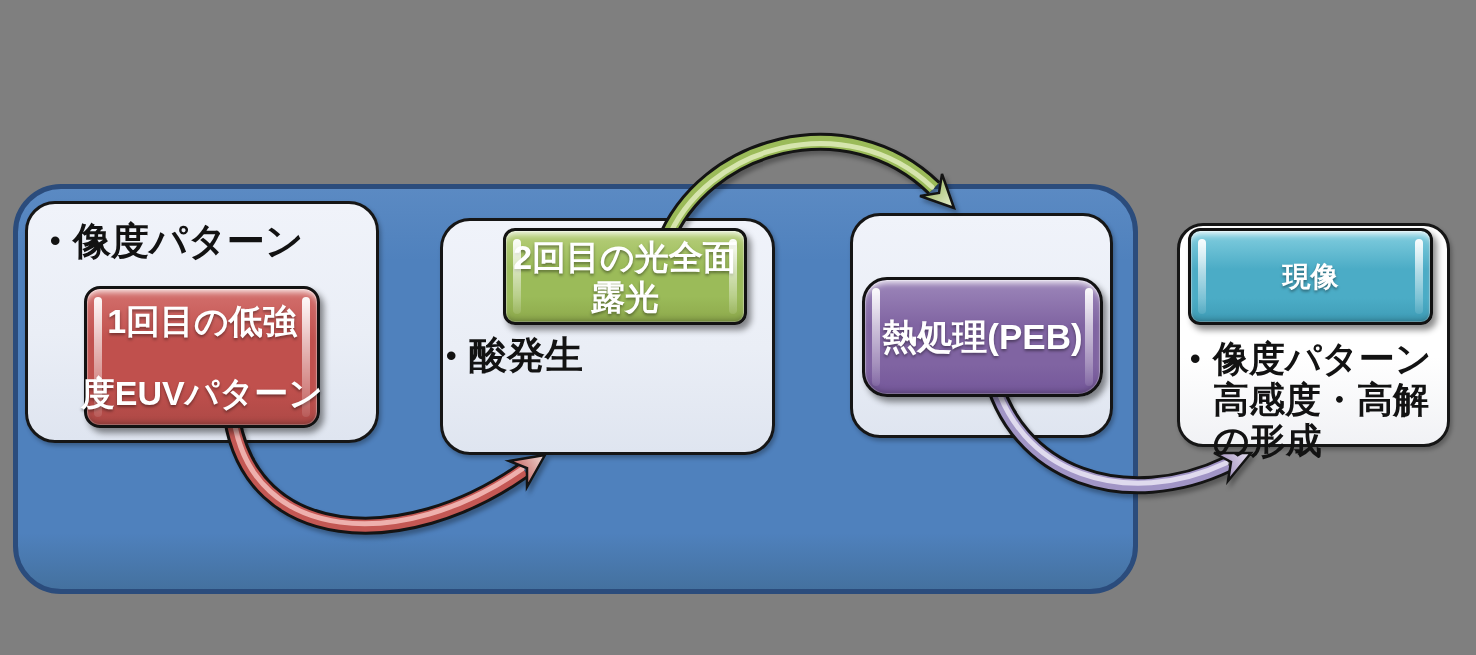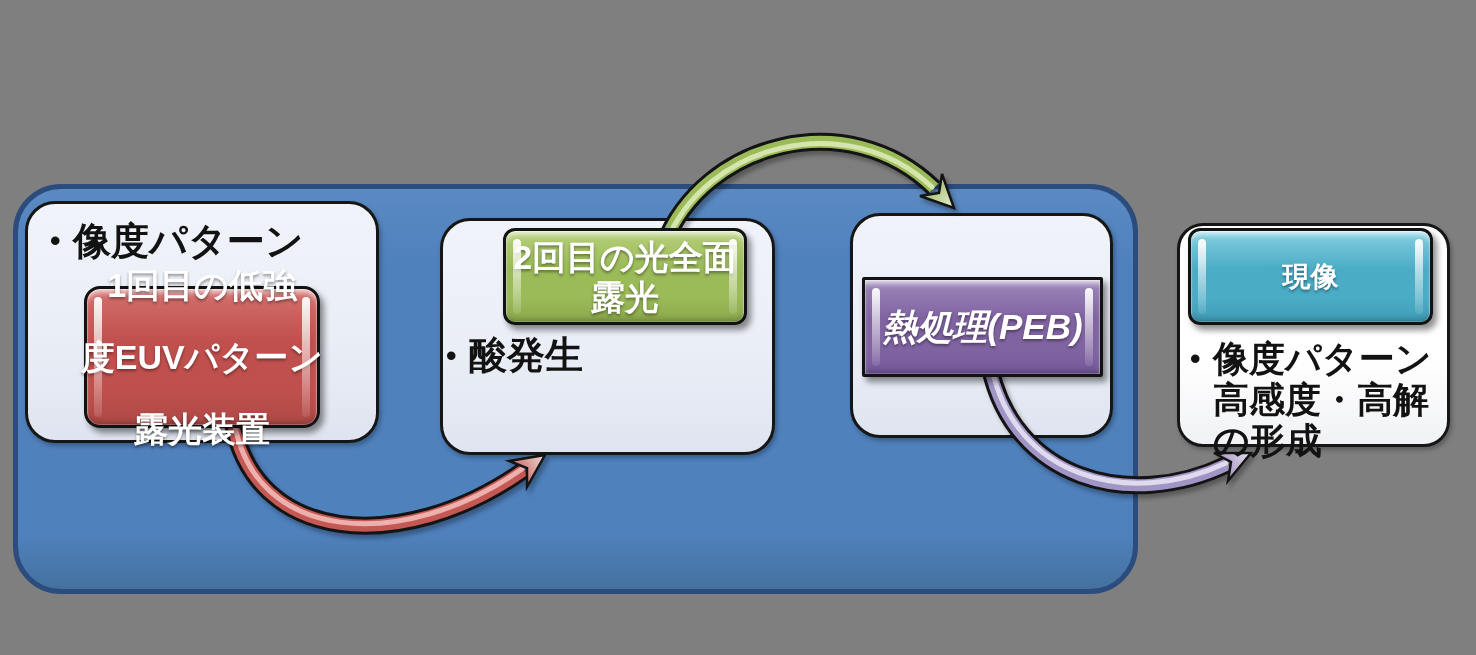--- a/index.html
+++ b/index.html
@@ -65,23 +65,23 @@
     left:84px; top:286px; width:236px; height:142px; border-radius:16px;
     background:linear-gradient(180deg,#d4716e 0%, var(--red) 38%, var(--red) 72%, #ad4946 100%);
     font-size:34px; line-height:39px;gap:33px;
   }
   .chip.green{
     left:503px; top:228px; width:244px; height:97px; border-radius:12px;
     background:linear-gradient(180deg,#b7cf7b 0%, var(--green) 40%, var(--green) 72%, #8da94c 100%);
     font-size:34px; line-height:40px;
   }
   .chip.purple{
-    left:862px; top:277px; width:241px; height:100px; border-radius:2px;
+    left:862px; top:277px; width:241px; height:120px; border-radius:25px;
     background:linear-gradient(180deg,#9d87ba 0%, var(--purple) 40%, var(--purple) 74%, #74579a 100%);
-    font-size:35px; line-height:42px;font-style:italic;
+    font-size:35px; line-height:42px;
   }
   .chip.cyan{
     left:1188px; top:228px; width:245px; height:97px; border-radius:12px;
     background:linear-gradient(180deg,#84cfe0 0%, var(--cyan) 42%, var(--cyan) 74%, #3e9cb6 100%);
     font-size:28px; line-height:40px;
   }
   
   .note{
     position:absolute; z-index:25;
     display:flex; align-items:flex-start;
@@ -148,21 +148,20 @@
       <path class="a-out" d="M 990 368 C 1014 478, 1128 512, 1228 464"></path>
       <path class="a-mid" style="stroke:var(--arrow_purple)" d="M 990 368 C 1014 478, 1128 512, 1228 464"></path>
       <path class="a-core" style="stroke:#e3ddf0" d="M 992 369 C 1015 476, 1128 509, 1226 463"></path>
       <polygon class="a-head" style="fill:url(#gHeadPurple)" points="1251,453 1228,481 1231,462 1214,453"></polygon>
     </g>
   </svg>
 
   <div class="chip red">
     <div>1回目の低強</div>
     <div>度EUVパターン</div>
-    <div>露光装置</div>
   </div>
 
   <div class="chip green">
     <div>2回目の光全面</div>
     <div>露光</div>
   </div>
 
   <div class="chip purple">
     <div>熱処理(PEB)</div>
   </div>

